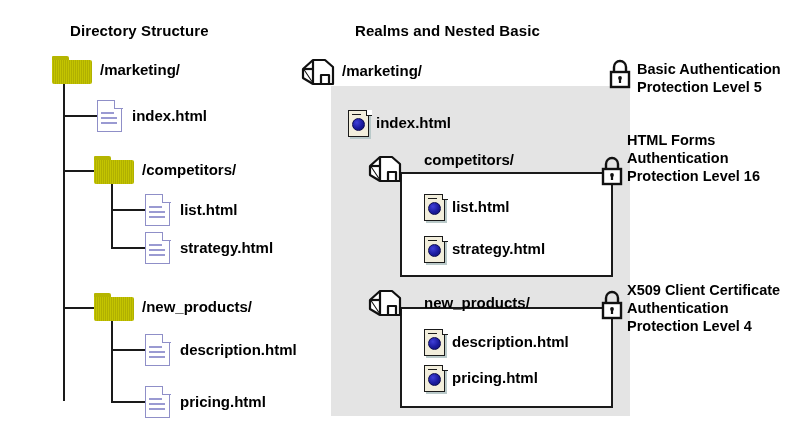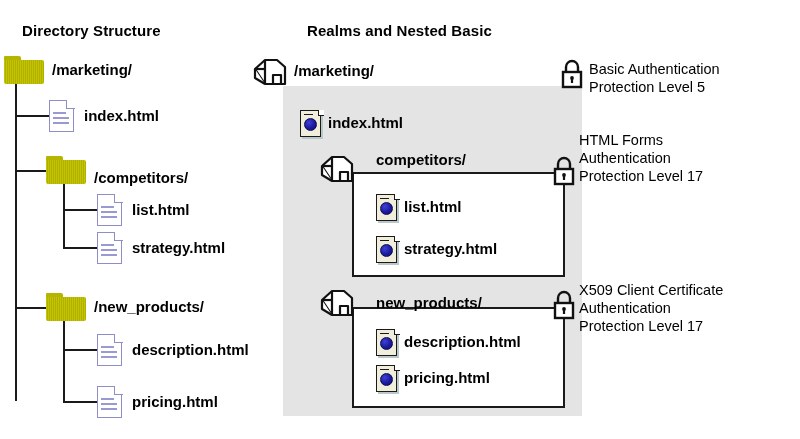--- a/index.html
+++ b/index.html
@@ -2,29 +2,29 @@
 <html><head>
 <meta charset="utf-8">
 <style>
   html,body{margin:0;padding:0;background:#ffffff;}
   body{
     width:800px;height:439px;position:relative;overflow:hidden;
     font-family:"Liberation Sans", sans-serif;
     color:#000000;
     -webkit-font-smoothing:antialiased;
   }
-  .abs{position:absolute;}
+  .abs{position:absolute;margin-left:48px;}
   .title{
     font-size:15px;font-weight:bold;letter-spacing:.1px;white-space:nowrap;
   }
   .lbl{
     font-size:15px;font-weight:bold;white-space:nowrap;line-height:18px;
   }
   .lbl-multi{
-    font-size:14.5px;font-weight:normal;line-height:18px;white-space:pre-line;
+    font-size:14.5px;font-weight:bold;line-height:18px;white-space:pre-line;
   }
 
   
   #realm-panel{
     left:283px;top:86px;width:299px;height:330px;
     background:#e4e4e4;
   }
 
   
   .realm-box{
@@ -137,21 +137,21 @@
   </div>
 </div>
 <div class="abs lbl" style="left:84px;top:107px;">index.html</div>
 
 <div class="abs" style="left:46px;top:156px;">
   <div class="folder">
     <div class="tab"></div>
       <div class="body"></div>
   </div>
 </div>
-<div class="abs lbl" style="left:94px;top:169px;">/competitors/</div>
+<div class="abs lbl" style="left:94px;top:161px;">/competitors/</div>
 
 <div class="abs" style="left:97px;top:194px;">
   <div class="doc-lav">
     <div class="pg"></div>
       <div class="fold"></div>
     <div class="ln" style="top:12px;width:13px;"></div>
     <div class="ln" style="top:17px;width:16px;"></div>
     <div class="ln" style="top:22px;width:16px;"></div>
   </div>
 </div>
@@ -273,21 +273,21 @@
 <div class="abs" style="left:551px;top:156px;">
   <svg class="lock" viewBox="0 0 26 30" fill="none" stroke="#111" stroke-width="2.4">
     <path d="M7 13 L7 8 A6 6 0 0 1 19 8 L19 13" fill="none"></path>
     <rect x="4" y="13" width="18" height="15" fill="#fff" stroke="#111" stroke-width="2.4"></rect>
     <circle cx="13" cy="19" r="1.9" fill="#111" stroke="none"></circle>
     <path d="M13 20 L13 24" stroke="#111" stroke-width="2.2"></path>
   </svg>
 </div>
 <div class="abs lbl-multi" style="left:579px;top:131px;">HTML Forms
 Authentication
-Protection Level 17</div>
+Protection Level 16</div>
 
 <div class="abs realm-box" style="left:352px;top:307px;width:213px;height:101px;"></div>
 
 <div class="abs" style="left:320px;top:289px;">
   <svg class="barn" viewBox="0 0 34 28" fill="none" stroke="#111" stroke-width="2.2" stroke-linejoin="round">
     <path d="M2 11 L12 2 L24 2 L32 9 L32 26 L12 26 Z" fill="#fff"></path>
     <path d="M2 11 L2 20 L12 26" fill="#fff"></path>
     <path d="M12 2 L12 26"></path>
     <path d="M2 11 L12 11"></path>
     <rect x="20" y="17" width="8" height="9" fill="#fff"></rect>
@@ -320,13 +320,13 @@
 <div class="abs" style="left:551px;top:290px;">
   <svg class="lock" viewBox="0 0 26 30" fill="none" stroke="#111" stroke-width="2.4">
     <path d="M7 13 L7 8 A6 6 0 0 1 19 8 L19 13" fill="none"></path>
     <rect x="4" y="13" width="18" height="15" fill="#fff" stroke="#111" stroke-width="2.4"></rect>
     <circle cx="13" cy="19" r="1.9" fill="#111" stroke="none"></circle>
     <path d="M13 20 L13 24" stroke="#111" stroke-width="2.2"></path>
   </svg>
 </div>
 <div class="abs lbl-multi" style="left:579px;top:281px;">X509 Client Certificate
 Authentication
-Protection Level 17</div>
+Protection Level 4</div>
 
 </body></html>

